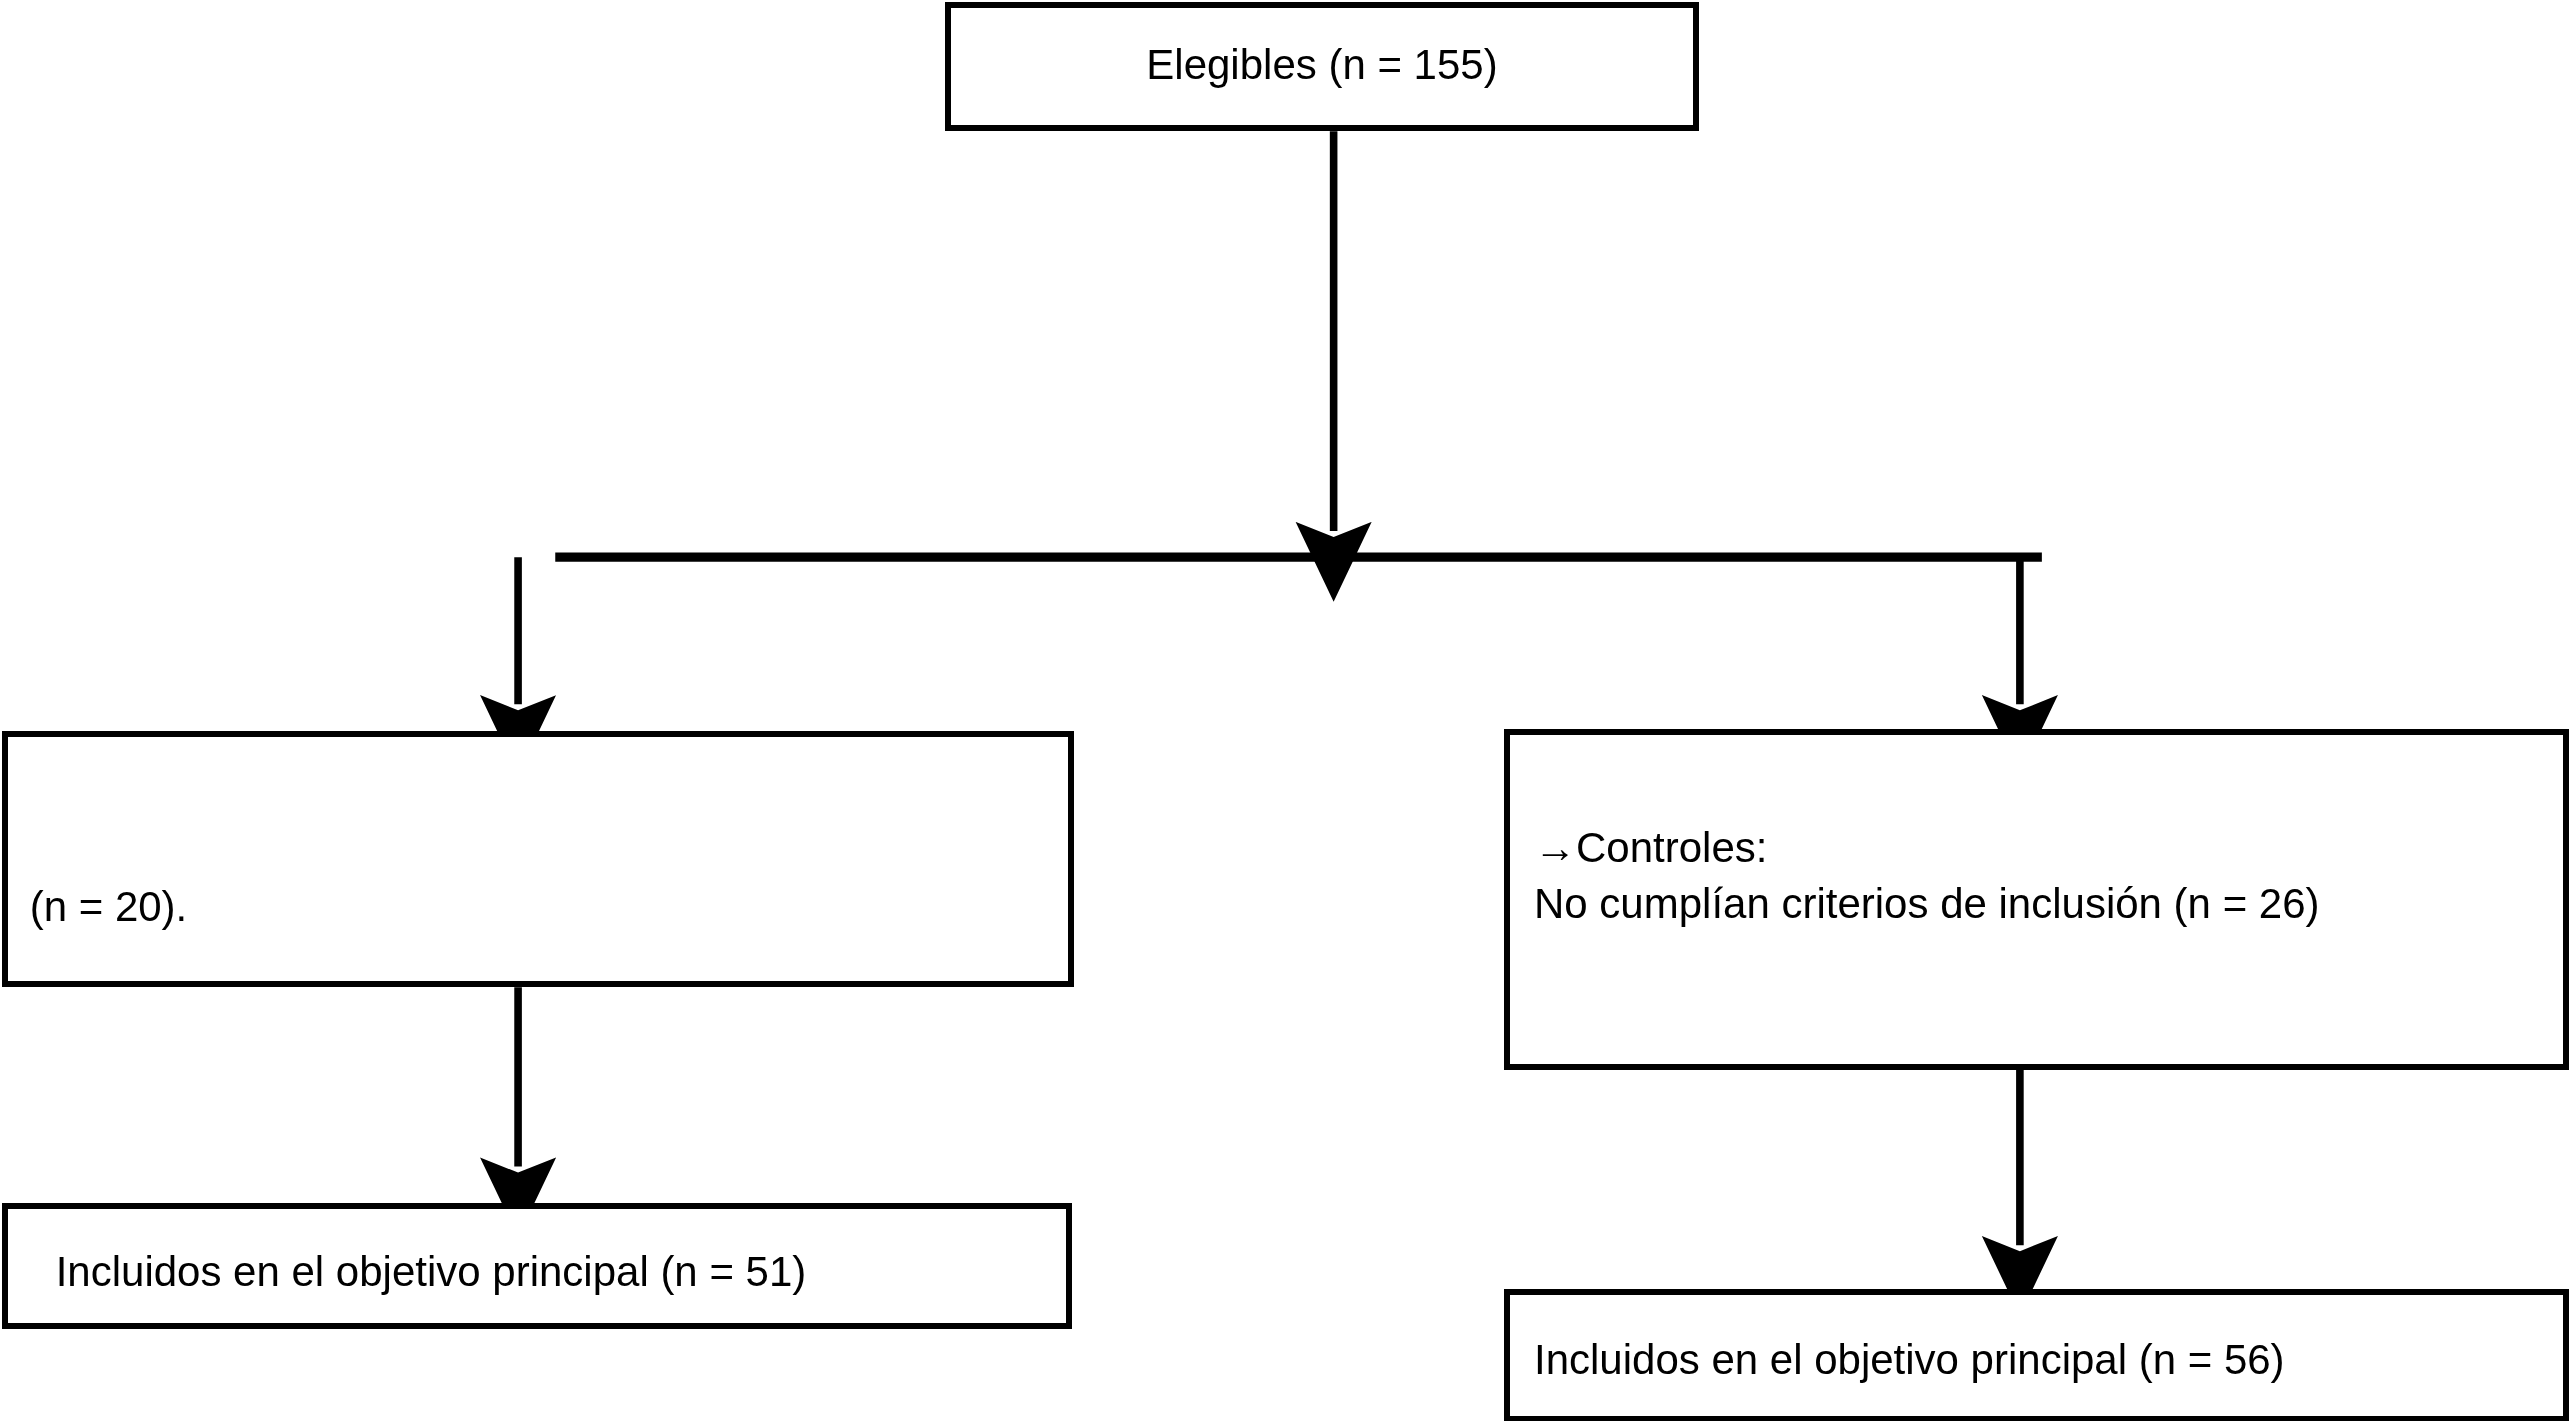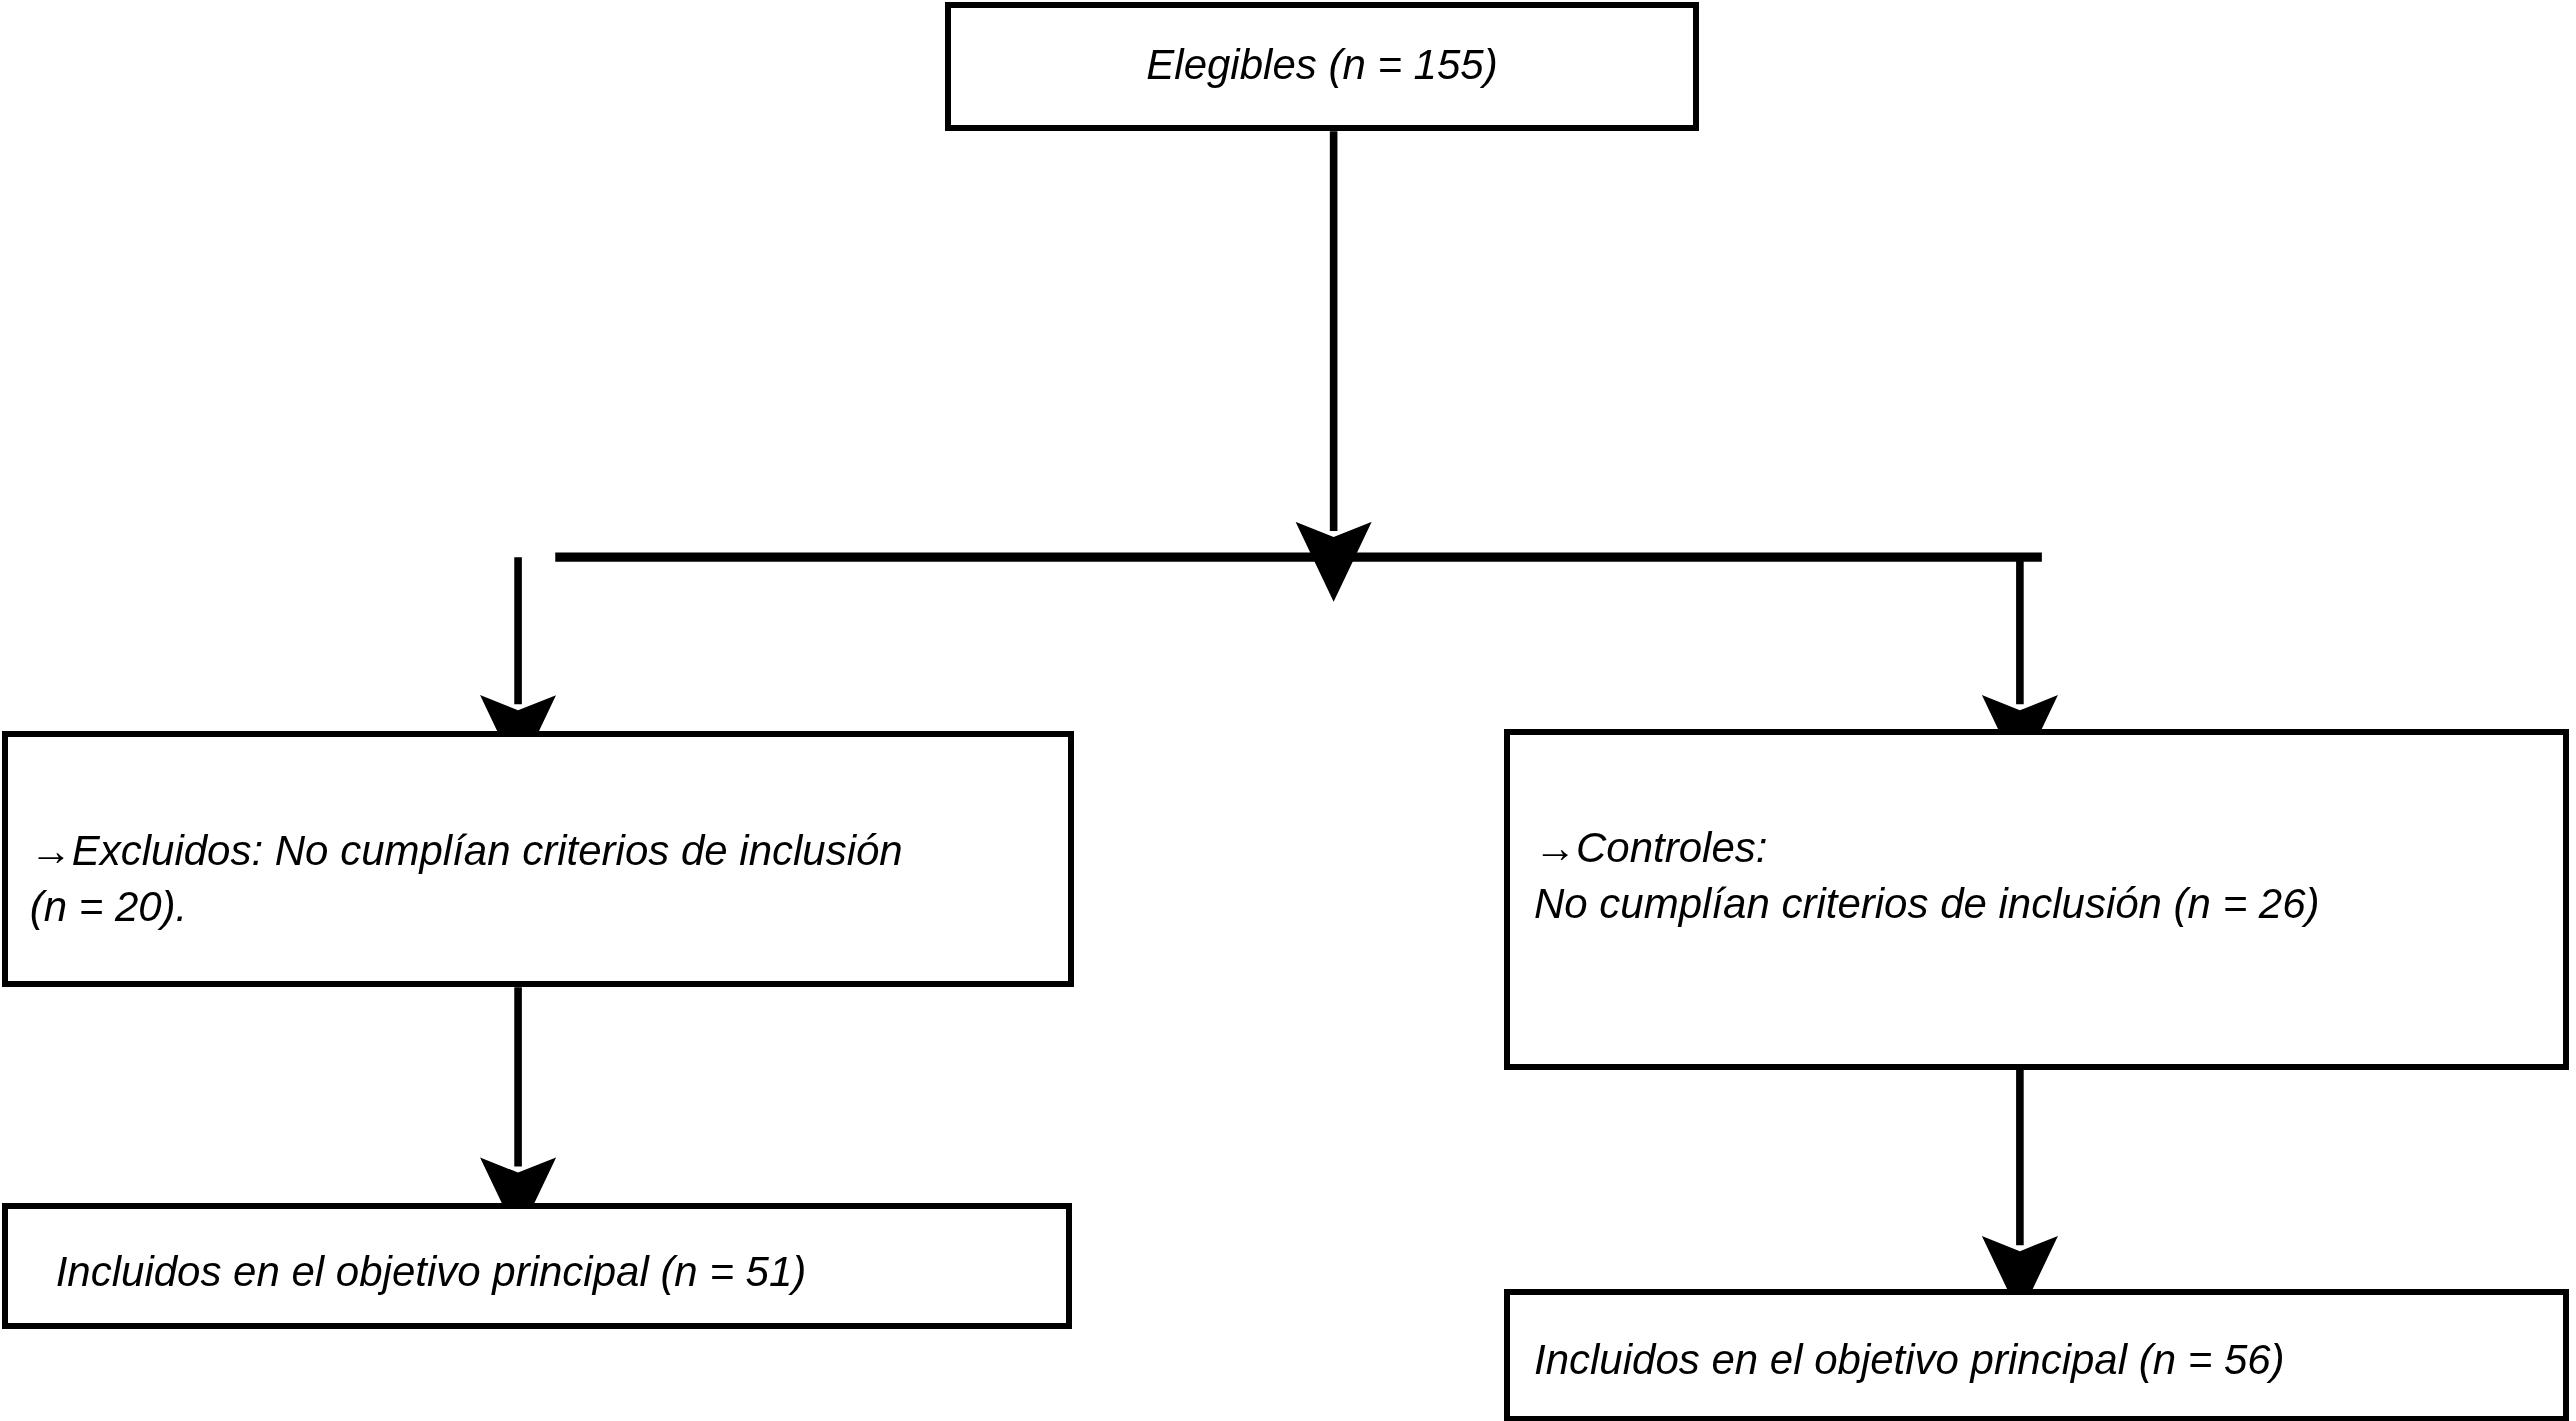--- a/index.html
+++ b/index.html
@@ -7,21 +7,20 @@
     padding: 0;
     background: #ffffff;
   }
   #canvas {
     position: relative;
     width: 2576px;
     height: 1422px;
     background: #ffffff;
     font-family: "Liberation Sans", sans-serif;
     overflow: hidden;
-    font-style: italic;
   }
   .node {
     position: absolute;
     box-sizing: border-box;
     border: 6px solid #000000;
     background: #ffffff;
   }
   .node-text {
     position: absolute;
     color: #000000;
@@ -78,21 +77,21 @@
     <line x1="613" y1="1168" x2="613" y2="1380" stroke="#000000" stroke-width="9" marker-end="url(#arrowhead)"></line>
 
     <line x1="2390" y1="1265" x2="2390" y2="1473" stroke="#000000" stroke-width="9" marker-end="url(#arrowhead)"></line>
   </svg>
 
   <div class="node" id="node-eligible">
     <div class="node-text center" id="txt-eligible">Elegibles (n = 155)</div>
   </div>
 
   <div class="node" id="node-controls">
-    <div class="node-text" id="txt-controls"><br><span>→Excluidos: No cumplían criterios de inclusión</span><br><span>(n = 20).</span></div>
+    <div class="node-text" id="txt-controls"><br><br><span>(n = 20).</span></div>
   </div>
 
   <div class="node" id="node-magnesium">
     <div class="node-text" id="txt-magnesium"><br><span>→Controles:</span><br><span>No cumplían criterios de inclusión (n = 26)</span><br></div>
   </div>
 
   <div class="node" id="node-included-l">
     <div class="node-text" id="txt-included-l">Incluidos en el objetivo principal (n = 51)</div>
   </div>
 

